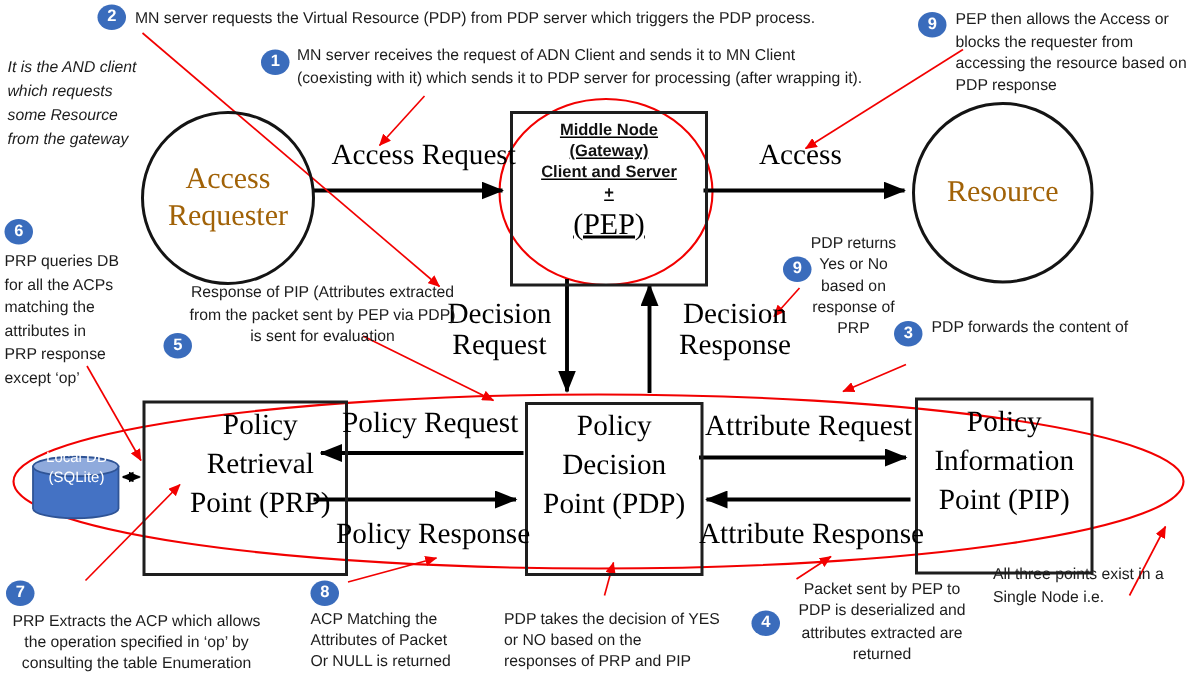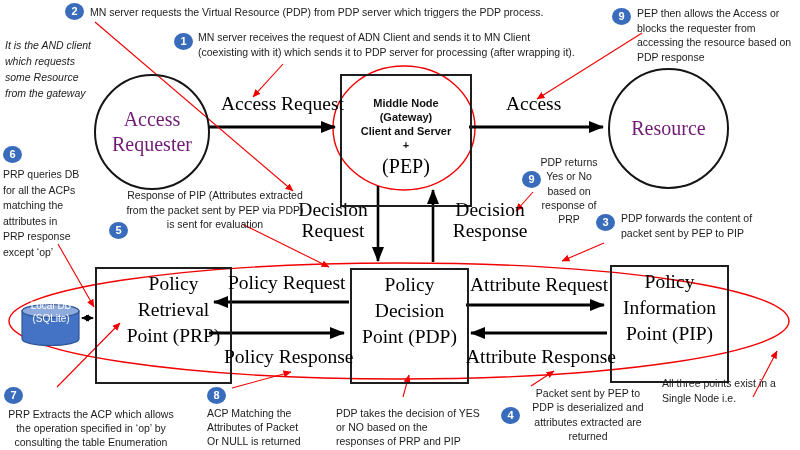--- a/index.html
+++ b/index.html
@@ -2,24 +2,24 @@
 <html><head>
 <meta charset="utf-8">
 <style>
   html,body{margin:0;padding:0;background:#fff;}
   #stage{position:relative;width:800px;height:450px;background:#fff;overflow:hidden;
          font-family:"Liberation Sans",sans-serif;}
   .abs{position:absolute;}
   svg{position:absolute;left:0;top:0;}
   .node-circle{border:2.2px solid #141414;border-radius:50%;display:flex;align-items:center;
     justify-content:center;text-align:center;background:transparent;
-    font-family:"Liberation Serif",serif;font-size:20px;line-height:25px;color:#701a75;}
+    font-family:"Liberation Serif",serif;font-size:20px;line-height:25px;color:#a16207;}
   .node-box{border:2.2px solid #1e1e1e;background:transparent;text-align:center;color:#000;}
   .policy-box{font-family:"Liberation Serif",serif;font-size:19.5px;line-height:26px;padding-top:2px;}
-  .pep-box{padding-top:20px;}
+  .pep-box{padding-top:4px;text-decoration:underline;}
   .mn-line{font-size:11px;line-height:14px;font-weight:700;color:#111;}
   .pep-label{font-family:"Liberation Serif",serif;font-size:20px;margin-top:3px;color:#000;}
   .edge-label{font-family:"Liberation Serif",serif;font-size:19.5px;color:#000;white-space:nowrap;}
   .edge-label.wrap{white-space:normal;text-align:center;line-height:21px;}
   .note{font-size:10.5px;line-height:14.5px;color:#1c1c1c;}
   .badge{width:19px;height:17px;border-radius:50%;background:#3a6cbc;color:#fff;
     font-size:11px;font-weight:700;text-align:center;line-height:17px;}
   .db-label{width:56px;text-align:center;color:#fff;font-size:10px;line-height:12.5px;}
 </style>
 </head>
@@ -161,21 +161,20 @@
   <div class="abs note" style="left:536px;top:155px;width:66px;text-align:center;line-height:14.3px;">
     <div>PDP returns</div>
     <div>Yes or No</div>
     <div>based on</div>
     <div>response of</div>
     <div>PRP</div>
   </div>
 
   <div class="abs note" style="left:621px;top:211px;">
     <div>PDP forwards the content of</div>
-    <div>packet sent by PEP to PIP</div>
   </div>
 
   <div class="abs note" style="left:2px;top:407px;width:178px;text-align:center;line-height:14.2px;">
     <div>PRP Extracts the ACP which allows</div>
     <div>the operation specified in ‘op’ by</div>
     <div>consulting the table Enumeration</div>
   </div>
 
   <div class="abs note" style="left:207px;top:406px;line-height:14.2px;">
     <div>ACP Matching the</div>

